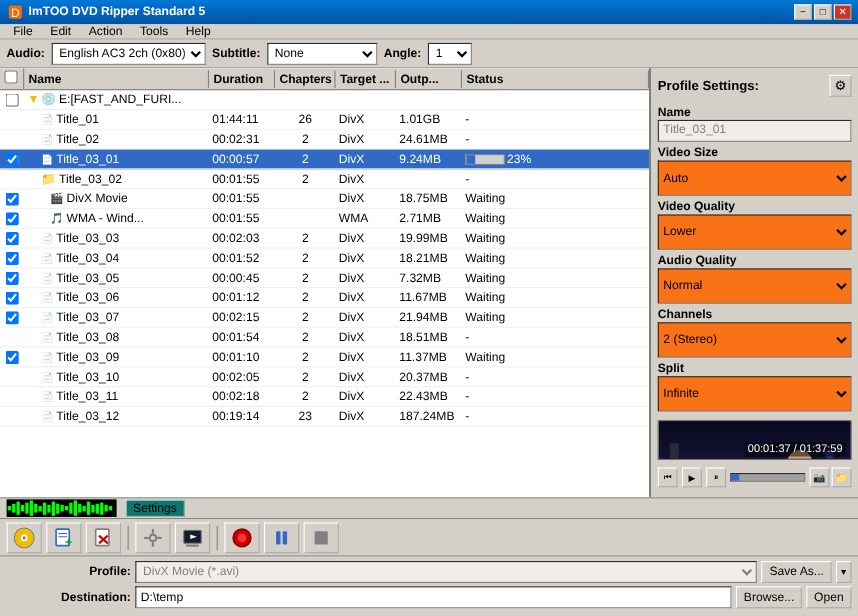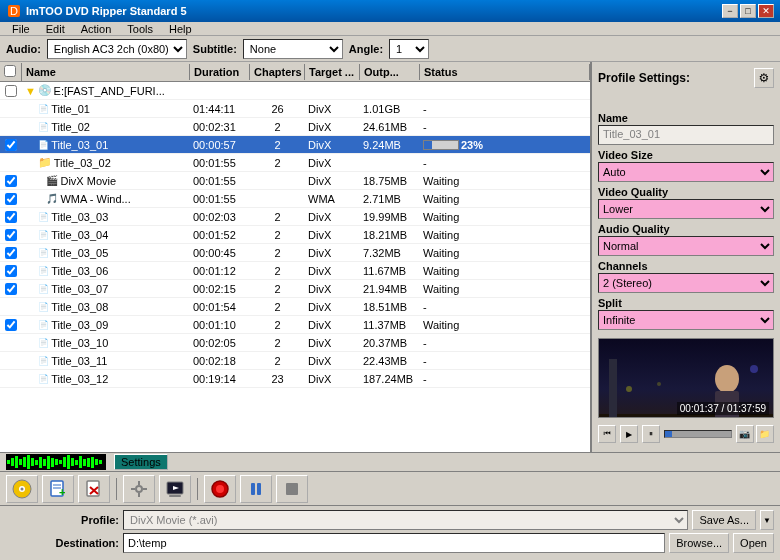--- a/index.html
+++ b/index.html
@@ -121,21 +121,20 @@
     .td-outp { width: 60px; }
     .td-status { flex: 1; }
     .row-indent2 { padding-left: 16px; }
     .row-indent3 { padding-left: 24px; }
 
     .progress-bar-cell {
       display: flex;
       align-items: center;
       gap: 2px;
       width: 60px;
-      font-weight: bold;
     }
     .progress-bar-bg {
       width: 38px; height: 10px;
       background: #d0d0d0;
       border: 1px solid #808080;
     }
     .progress-bar-fill {
       height: 100%;
       background: #316ac5;
     }
@@ -148,43 +147,43 @@
       background: #d4d0c8;
       padding: 6px;
       display: flex;
       flex-direction: column;
       gap: 4px;
     }
     .right-panel-header {
       display: flex;
       justify-content: space-between;
       align-items: center;
-      margin-bottom: 20px;
+      margin-bottom: 4px;
       gap: 18px;
     }
     .profile-settings-title { font-weight: bold; font-size: 12px; }
     .settings-gear {
       width: 20px; height: 20px;
       background: #d4d0c8;
       border: 1px outset #fff;
       display: flex; align-items: center; justify-content: center;
       cursor: pointer; font-size: 12px;
     }
     .field-label { color: #000; font-weight: bold; margin-bottom: 1px; }
     .field-value {
       height: 20px;
       background: #f0ede8;
       border: 1px inset #808080;
       padding: 2px 4px;
       color: #808080;
       width: 100%;
     }
     .field-select {
-      height: 20px;
-      background: #f9a8d4;
+      height: 32px;
+      background: #f97316;
       border: 1px inset #808080;
       width: 100%;
       font-size: 11px;
     }
 
     
     .video-preview {
       margin-top: 4px;
       width: 176px;
       height: 100px;

